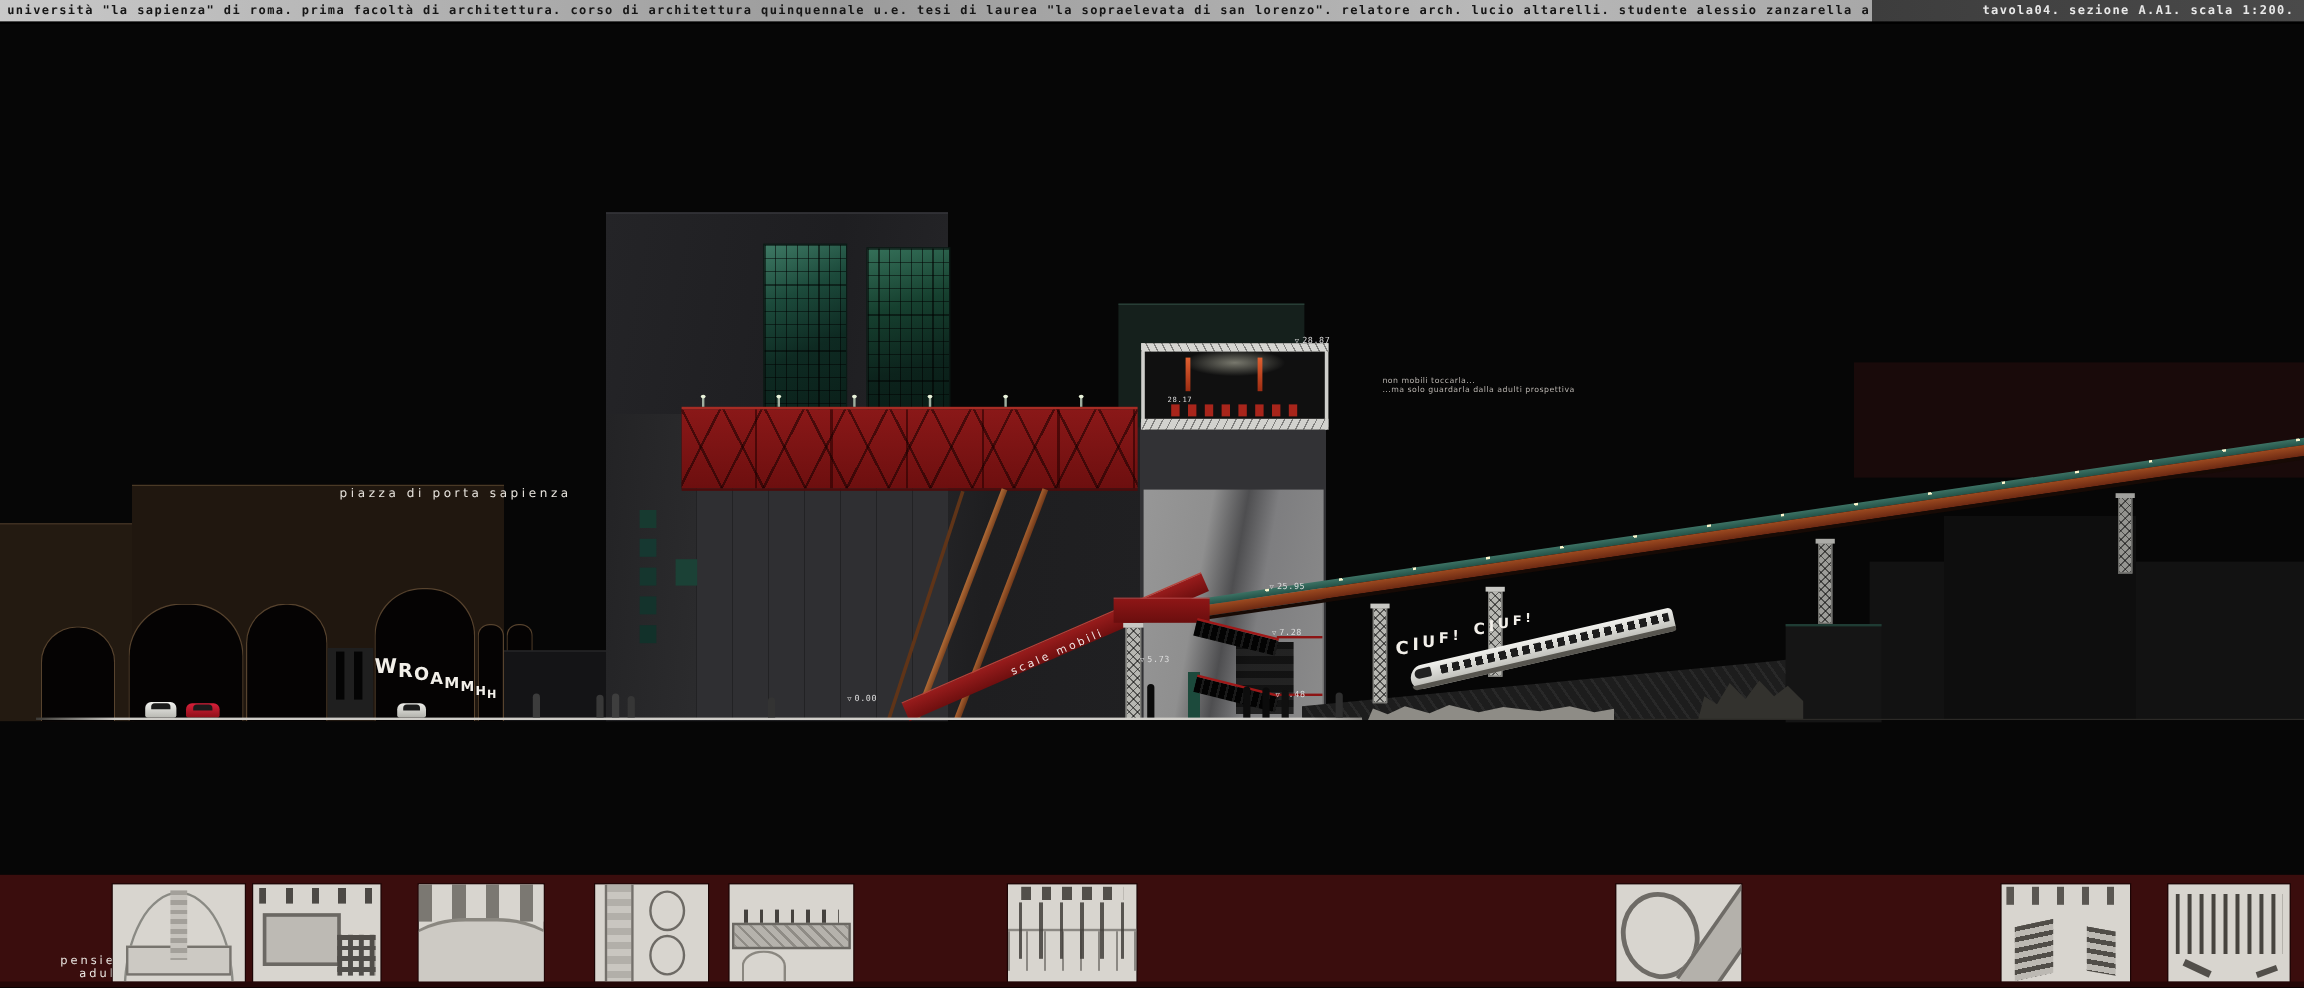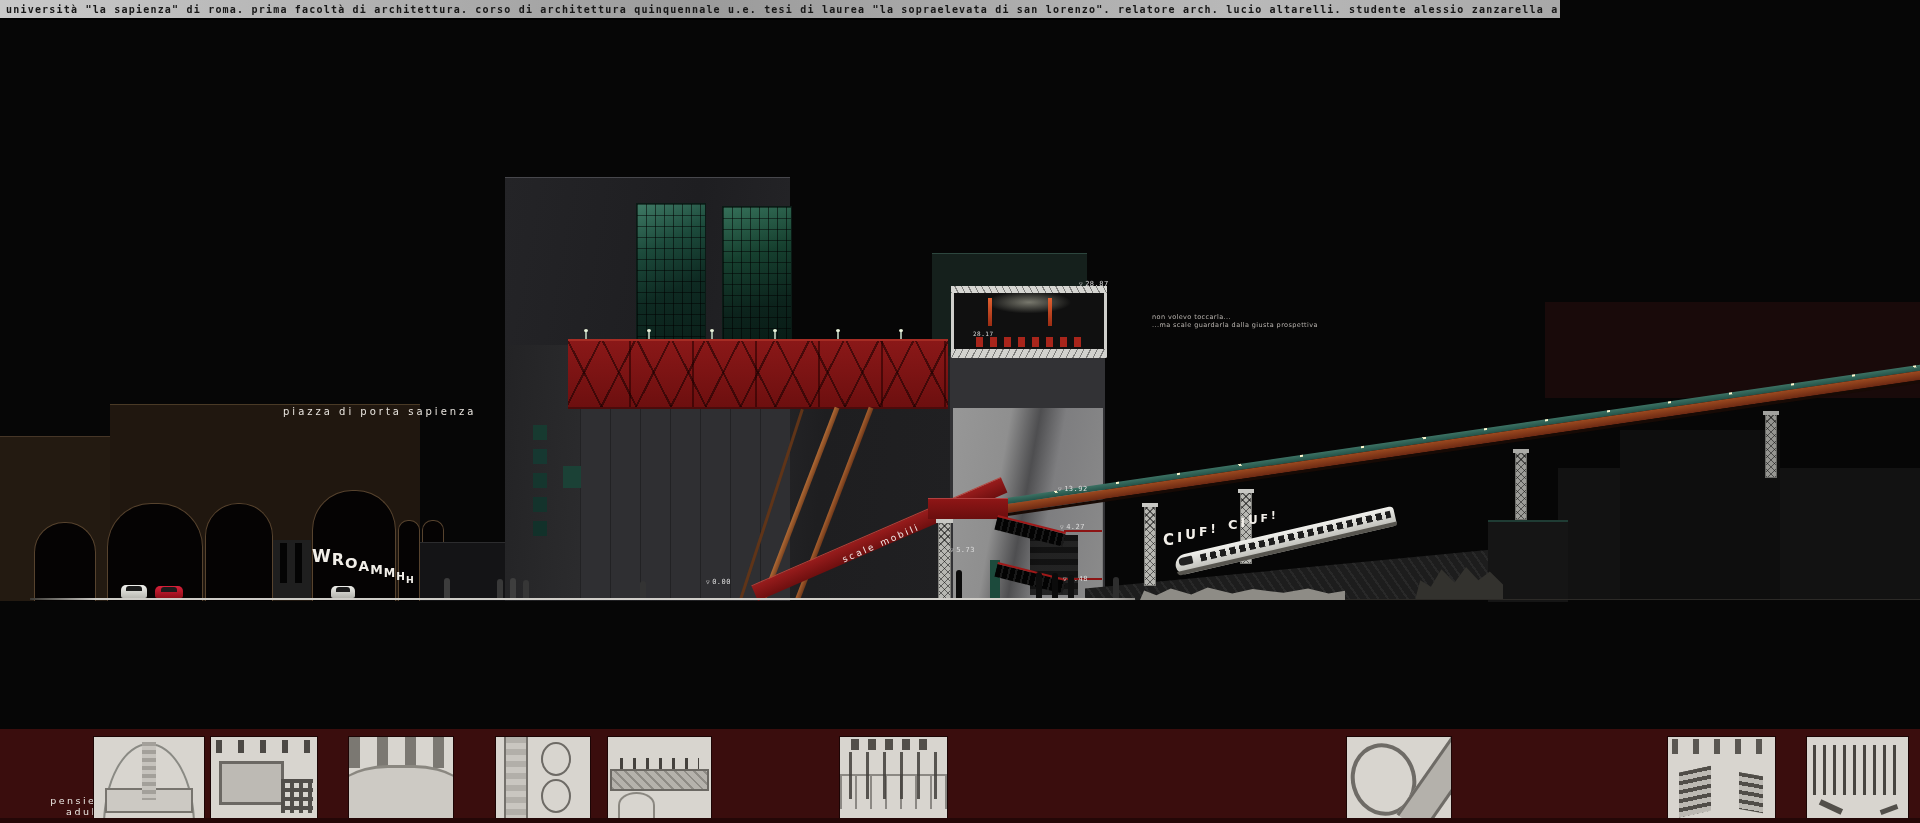--- a/index.html
+++ b/index.html
@@ -73,20 +73,21 @@
                         repeating-linear-gradient(180deg,#d8d5cf 0 6px,transparent 6px 13px);}
   .v9:after{left:12%;bottom:10%;width:24%;height:7%;background:#524f4a;transform:rotate(25deg);}
   .v9 .d{right:10%;bottom:8%;width:18%;height:6%;background:#524f4a;transform:rotate(-20deg);}
 </style>
 </head>
 <body>
 
 <div id="canvas">
 
   <div class="a hdr hdr-left"><span>università "la sapienza" di roma. prima facoltà di architettura. corso di architettura quinquennale u.e. tesi di laurea "la sopraelevata di san lorenzo". relatore arch. lucio altarelli. studente alessio zanzarella a.a. 2005/06.</span></div>
+  <div class="a hdr hdr-right"><span>tavola04. sezione A.A1. scala 1:200.</span></div>
 
   <div class="a" style="left:0;top:436px;width:112px;height:164px;background:#231a11;border-top:1px solid #463627;"></div>
   <div class="a arch" style="left:34px;top:522px;width:60px;height:78px;border-radius:30px 30px 0 0;"></div>
 
   <div class="a" style="left:110px;top:404px;width:310px;height:196px;background:#20170f;border-top:1px solid #4a3a26;"></div>
   <div class="a arch" style="left:107px;top:503px;width:94px;height:97px;border-radius:44px 44px 0 0;"></div>
   <div class="a arch" style="left:205px;top:503px;width:66px;height:97px;border-radius:33px 33px 0 0;"></div>
   <div class="a" style="left:273px;top:540px;width:38px;height:60px;background:#1f1f1f;"></div>
   <div class="a" style="left:280px;top:543px;width:7px;height:40px;background:#040404;"></div>
   <div class="a" style="left:295px;top:543px;width:7px;height:40px;background:#040404;"></div>
@@ -204,22 +205,22 @@
     <div style="position:absolute;left:92px;bottom:11px;width:7px;height:10px;background:#a8251b;"></div>
     <div style="position:absolute;left:106px;bottom:11px;width:7px;height:10px;background:#a8251b;"></div>
     <div style="position:absolute;left:120px;bottom:11px;width:7px;height:10px;background:#a8251b;"></div>
     <div style="position:absolute;left:34px;top:12px;width:4px;height:28px;background:linear-gradient(#e06030,#9c2c12);"></div>
     <div style="position:absolute;left:94px;top:12px;width:4px;height:28px;background:linear-gradient(#e06030,#9c2c12);"></div>
     <div class="lvl" style="position:absolute;left:19px;top:44px;font-size:6px;"><span class="val">28.17</span></div>
   </div>
   <div class="a lvl" style="left:1079px;top:280px;"><span class="tri">▽</span><span class="val">28.87</span></div>
 
   <div class="a note" style="left:1152px;top:313px;">
-    <div>non volevo toccarla...</div>
-    <div>...ma scale guardarla dalla giusta prospettiva</div>
+    <div>non mobili toccarla...</div>
+    <div>...ma solo guardarla dalla adulti prospettiva</div>
   </div>
 
   <div class="a" style="left:742px;top:597px;width:200px;height:3px;background:#5f3418;transform:rotate(-72deg);transform-origin:0 100%;"></div>
   <div class="a" style="left:766px;top:595px;width:205px;height:5px;background:linear-gradient(#b06a35,#7c4420);transform:rotate(-69deg);transform-origin:0 100%;"></div>
   <div class="a" style="left:800px;top:595px;width:205px;height:5px;background:linear-gradient(#a65f2e,#70391a);transform:rotate(-69deg);transform-origin:0 100%;"></div>
 
   <div class="a" style="left:758px;top:584px;width:272px;height:16px;transform:rotate(-23.5deg);transform-origin:0 100%;
        background:linear-gradient(#981c1c,#6e0f0f);border-top:1px solid #b84038;text-align:center;">
     <span class="a" style="position:relative;color:#f0e8e6;font-size:9px;letter-spacing:2.5px;line-height:16px;">scale mobili</span>
   </div>
@@ -230,23 +231,23 @@
        background:repeating-linear-gradient(180deg,#060606 0 6px,#181818 6px 12px);"></div>
   <div class="a" style="left:998px;top:515px;width:70px;height:13px;transform:rotate(14deg);transform-origin:0 0;
        background:repeating-linear-gradient(90deg,#030303 0 5px,#191919 5px 7px);border-top:2px solid #a01818;"></div>
   <div class="a" style="left:998px;top:562px;width:70px;height:13px;transform:rotate(14deg);transform-origin:0 0;
        background:repeating-linear-gradient(90deg,#030303 0 5px,#191919 5px 7px);border-top:2px solid #a01818;"></div>
   <div class="a" style="left:1064px;top:530px;width:38px;height:2px;background:#8c1414;"></div>
   <div class="a" style="left:1064px;top:578px;width:38px;height:2px;background:#8c1414;"></div>
 
   <div class="a lvl" style="left:706px;top:578px;"><span class="tri">▽</span><span class="val">0.00</span></div>
   <div class="a lvl" style="left:950px;top:546px;"><span class="tri">▽</span><span class="val">5.73</span></div>
-  <div class="a lvl" style="left:1060px;top:523px;"><span class="tri">▽</span><span class="val">4.27</span></div>
+  <div class="a lvl" style="left:1060px;top:523px;"><span class="tri">▽</span><span class="val">7.28</span></div>
   <div class="a lvl" style="left:1063px;top:575px;"><span class="tri">▽</span><span class="val">1.48</span></div>
-  <div class="a lvl" style="left:1058px;top:485px;"><span class="tri">▽</span><span class="val">13.92</span></div>
+  <div class="a lvl" style="left:1058px;top:485px;"><span class="tri">▽</span><span class="val">25.95</span></div>
 
   <div class="a" style="left:30px;top:598px;width:1105px;height:2px;
        background:linear-gradient(90deg,#3a3834,#cdcbc6 6%,#d2d0cb 96%,#8a8884);"></div>
   <div class="a" style="left:1345px;top:599px;width:575px;height:1px;background:#2c2a27;"></div>
 
   <div class="a fig" style="left:444px;top:578px;height:20px;background:#3c3c3c;"></div>
   <div class="a fig" style="left:497px;top:579px;height:19px;background:#383838;"></div>
   <div class="a fig" style="left:510px;top:578px;height:20px;background:#3e3e3e;"></div>
   <div class="a fig" style="left:523px;top:580px;height:18px;background:#363636;"></div>
   <div class="a fig" style="left:640px;top:581px;height:17px;background:#333;"></div>

